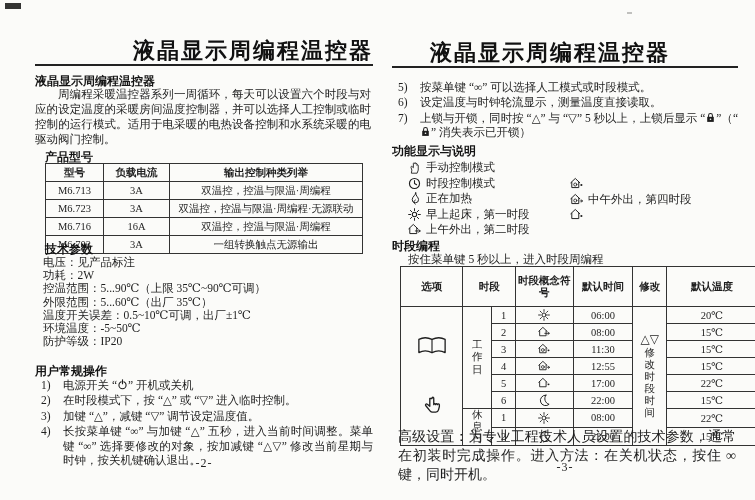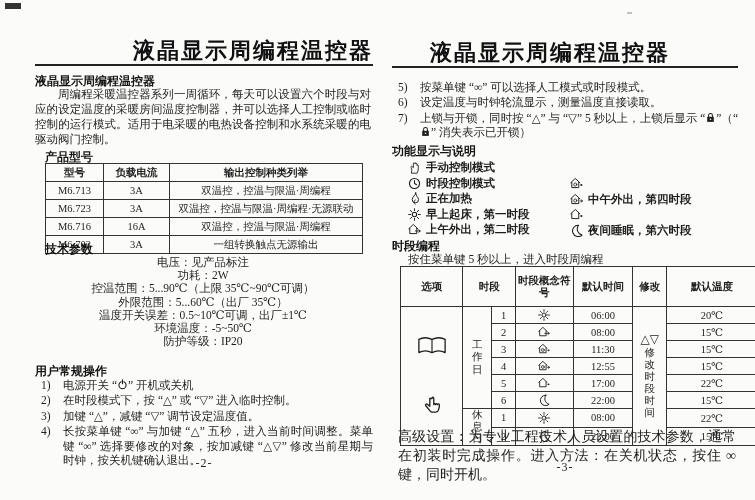--- a/index.html
+++ b/index.html
@@ -43,21 +43,21 @@
   .ptable th{font-family:"Liberation Sans","DejaVu Sans",sans-serif;font-weight:bold;}
 
   .spec-line{font-size:11.5px;line-height:13.2px;margin-bottom:0;}
   .ops .op{display:flex;font-size:11.5px;line-height:1.25;margin-bottom:1px;}
   .ops .op .num{width:22px;flex:0 0 22px;}
   .ops .op .txt{flex:1;text-align:justify;}
 
   .pageno{position:absolute;width:100%;text-align:center;font-size:12px;letter-spacing:1px;}
 
   
-  .legend-col{position:absolute;font-weight:bold;}
+  .legend-col{position:absolute;}
   .legend-row{display:flex;align-items:center;font-size:11.5px;line-height:15.5px;height:15.5px;}
   .legend-row .lic{width:18px;flex:0 0 18px;display:flex;align-items:center;}
 
   
   .stable{width:394px;font-size:10.5px;table-layout:fixed;}
   .stable th,.stable td{border:1px solid #333;text-align:center;padding:0;height:16px;}
   .stable th{font-family:"Liberation Sans","DejaVu Sans",sans-serif;font-weight:bold;font-size:10.5px;line-height:1.1;}
   .vtext{
     display:inline-block;width:13px;word-break:break-all;line-height:1.15;
     font-size:10.5px;vertical-align:middle;
@@ -186,21 +186,21 @@
     </tr>
     <tr>
       <td>M6.703</td>
       <td>3A</td>
       <td>一组转换触点无源输出</td>
     </tr>
   </tbody>
     </table>
 
   <div class="abs h-bold" style="top:241px;left:10px;">技术参数</div>
-  <div class="abs" style="top:256px;left:0;width:336px;text-align:center;">
+  <div class="abs" style="top:256px;left:8px;width:336px;">
     <div class="spec-line">电压：见产品标注</div>
     <div class="spec-line">功耗：2W</div>
     <div class="spec-line">控温范围：5...90℃（上限 35℃~90℃可调）</div>
     <div class="spec-line">外限范围：5...60℃（出厂 35℃）</div>
     <div class="spec-line">温度开关误差：0.5~10℃可调，出厂±1℃</div>
     <div class="spec-line">环境温度：-5~50℃</div>
     <div class="spec-line">防护等级：IP20</div>
   </div>
 
   <div class="abs h-bold" style="top:363px;left:0;">用户常规操作</div>
@@ -311,28 +311,20 @@
           </svg>
         </span>
       <span>中午外出，第四时段</span>
     </div>
     <div class="legend-row">
       <span class="lic">
           <svg class="ic">
             <use href="#i-house-return"></use>
           </svg>
         </span>
-    </div>
-    <div class="legend-row">
-      <span class="lic">
-          <svg class="ic">
-            <use href="#i-moon"></use>
-          </svg>
-        </span>
-      <span>夜间睡眠，第六时段</span>
     </div>
   </div>
 
   <div class="abs h-bold" style="top:238px;left:0;">时段编程</div>
   <div class="abs body-text" style="top:252px;left:16px;">按住菜单键 5 秒以上，进入时段周编程</div>
 
   <table class="stable abs" style="top:266px;left:8px;">
     <colgroup>
       <col style="width:52px">
         <col style="width:24px">

